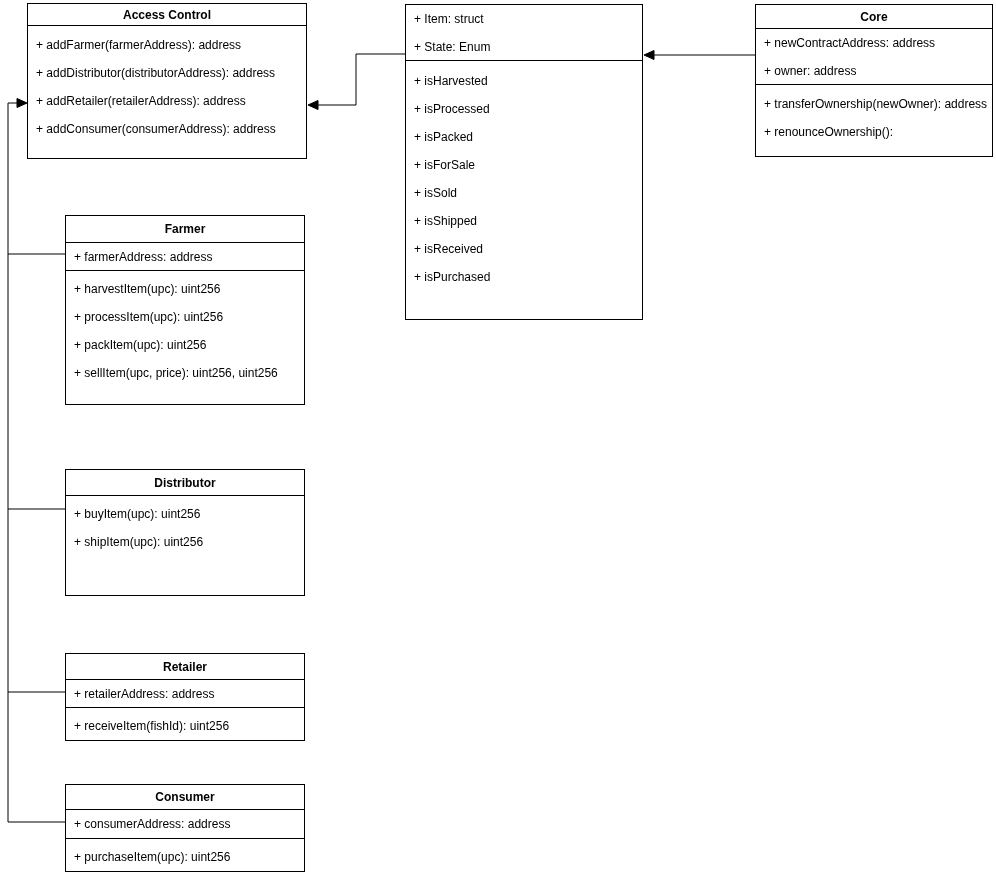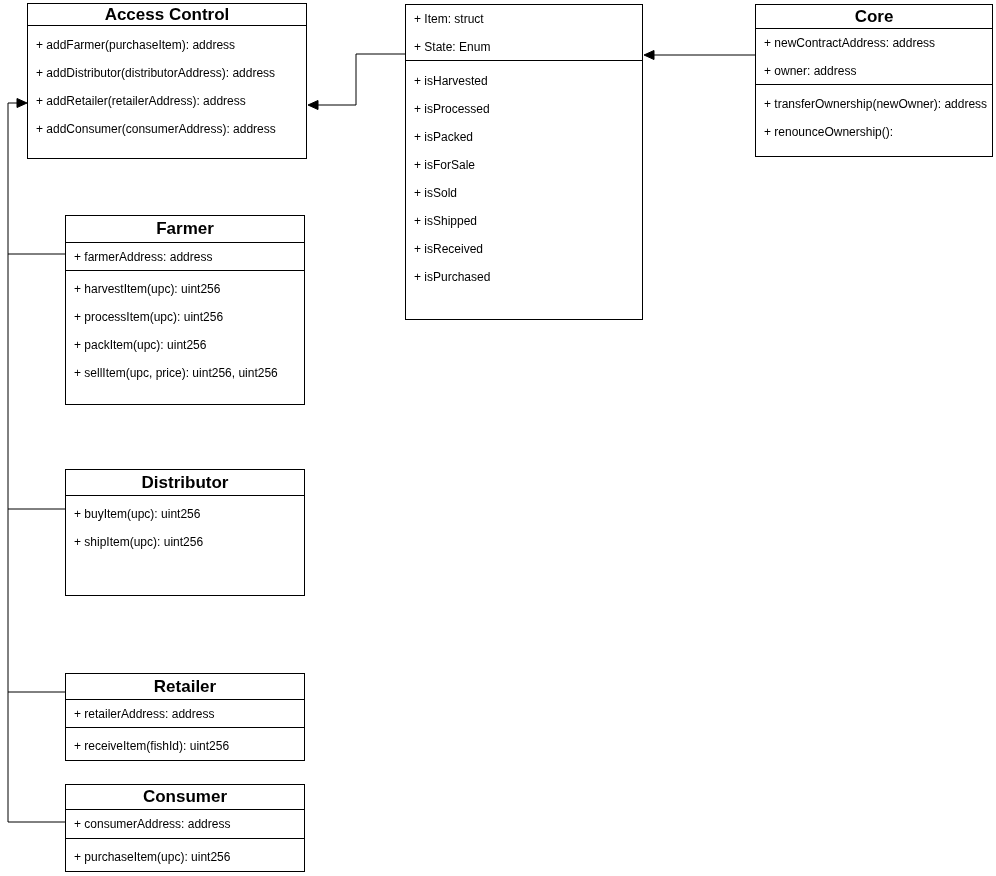--- a/index.html
+++ b/index.html
@@ -19,21 +19,21 @@
     background: #ffffff;
     border: 1px solid #000000;
     color: #000000;
     font-size: 12px;
   }
   .uml-title {
     display: flex;
     align-items: center;
     justify-content: center;
     font-weight: bold;
-    font-size: 17px;
+    font-size: 12px;
     border-bottom: 1px solid #000000;
     white-space: nowrap;
   }
   .uml-section.attrs {
     border-bottom: 1px solid #000000;
   }
   .uml-row {
     height: 28px;
     display: flex;
     align-items: center;
@@ -87,21 +87,21 @@
       <path d="M 8 692 L 65 692"></path>
     </g>
     <g>
       <path d="M 8 822 L 65 822"></path>
     </g>
   </svg>
 
   <div class="uml-class" style="left:27px; top:3px; width:280px; height:156px;">
     <div class="uml-title" style="height:22px">Access Control</div>
     <div class="uml-section" style="padding-top:5px">
-      <div class="uml-row">+ addFarmer(purchaseItem): address</div>
+      <div class="uml-row">+ addFarmer(farmerAddress): address</div>
       <div class="uml-row">+ addDistributor(distributorAddress): address</div>
       <div class="uml-row">+ addRetailer(retailerAddress): address</div>
       <div class="uml-row">+ addConsumer(consumerAddress): address</div>
     </div>
   </div>
 
   <div class="uml-class" style="left:405px; top:4px; width:238px; height:316px;">
     <div class="uml-section attrs" style="height:56px">
       <div class="uml-row">+ Item: struct</div>
       <div class="uml-row">+ State: Enum</div>
@@ -144,21 +144,21 @@
   </div>
 
   <div class="uml-class" style="left:65px; top:469px; width:240px; height:127px;">
     <div class="uml-title" style="height:26px">Distributor</div>
     <div class="uml-section" style="padding-top:4px">
       <div class="uml-row">+ buyItem(upc): uint256</div>
       <div class="uml-row">+ shipItem(upc): uint256</div>
     </div>
   </div>
 
-  <div class="uml-class" style="left:65px; top:653px; width:240px; height:88px;margin-top:20px;">
+  <div class="uml-class" style="left:65px; top:653px; width:240px; height:88px;">
     <div class="uml-title" style="height:26px">Retailer</div>
     <div class="uml-section attrs" style="height:28px">
       <div class="uml-row">+ retailerAddress: address</div>
     </div>
     <div class="uml-section" style="padding-top:4px">
       <div class="uml-row">+ receiveItem(fishId): uint256</div>
     </div>
   </div>
 
   <div class="uml-class" style="left:65px; top:784px; width:240px; height:88px;">

